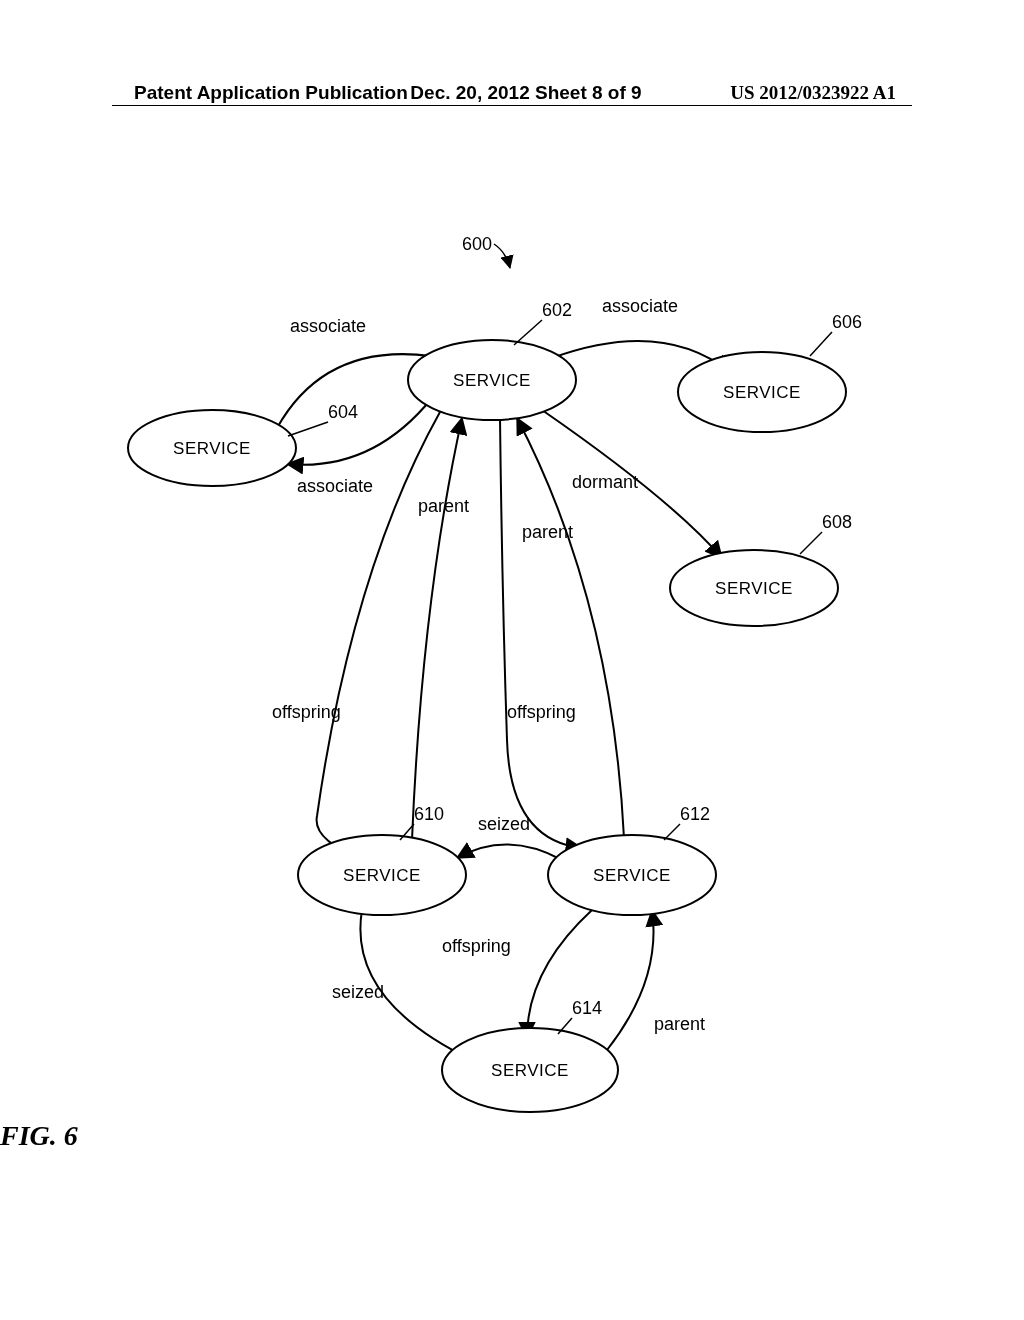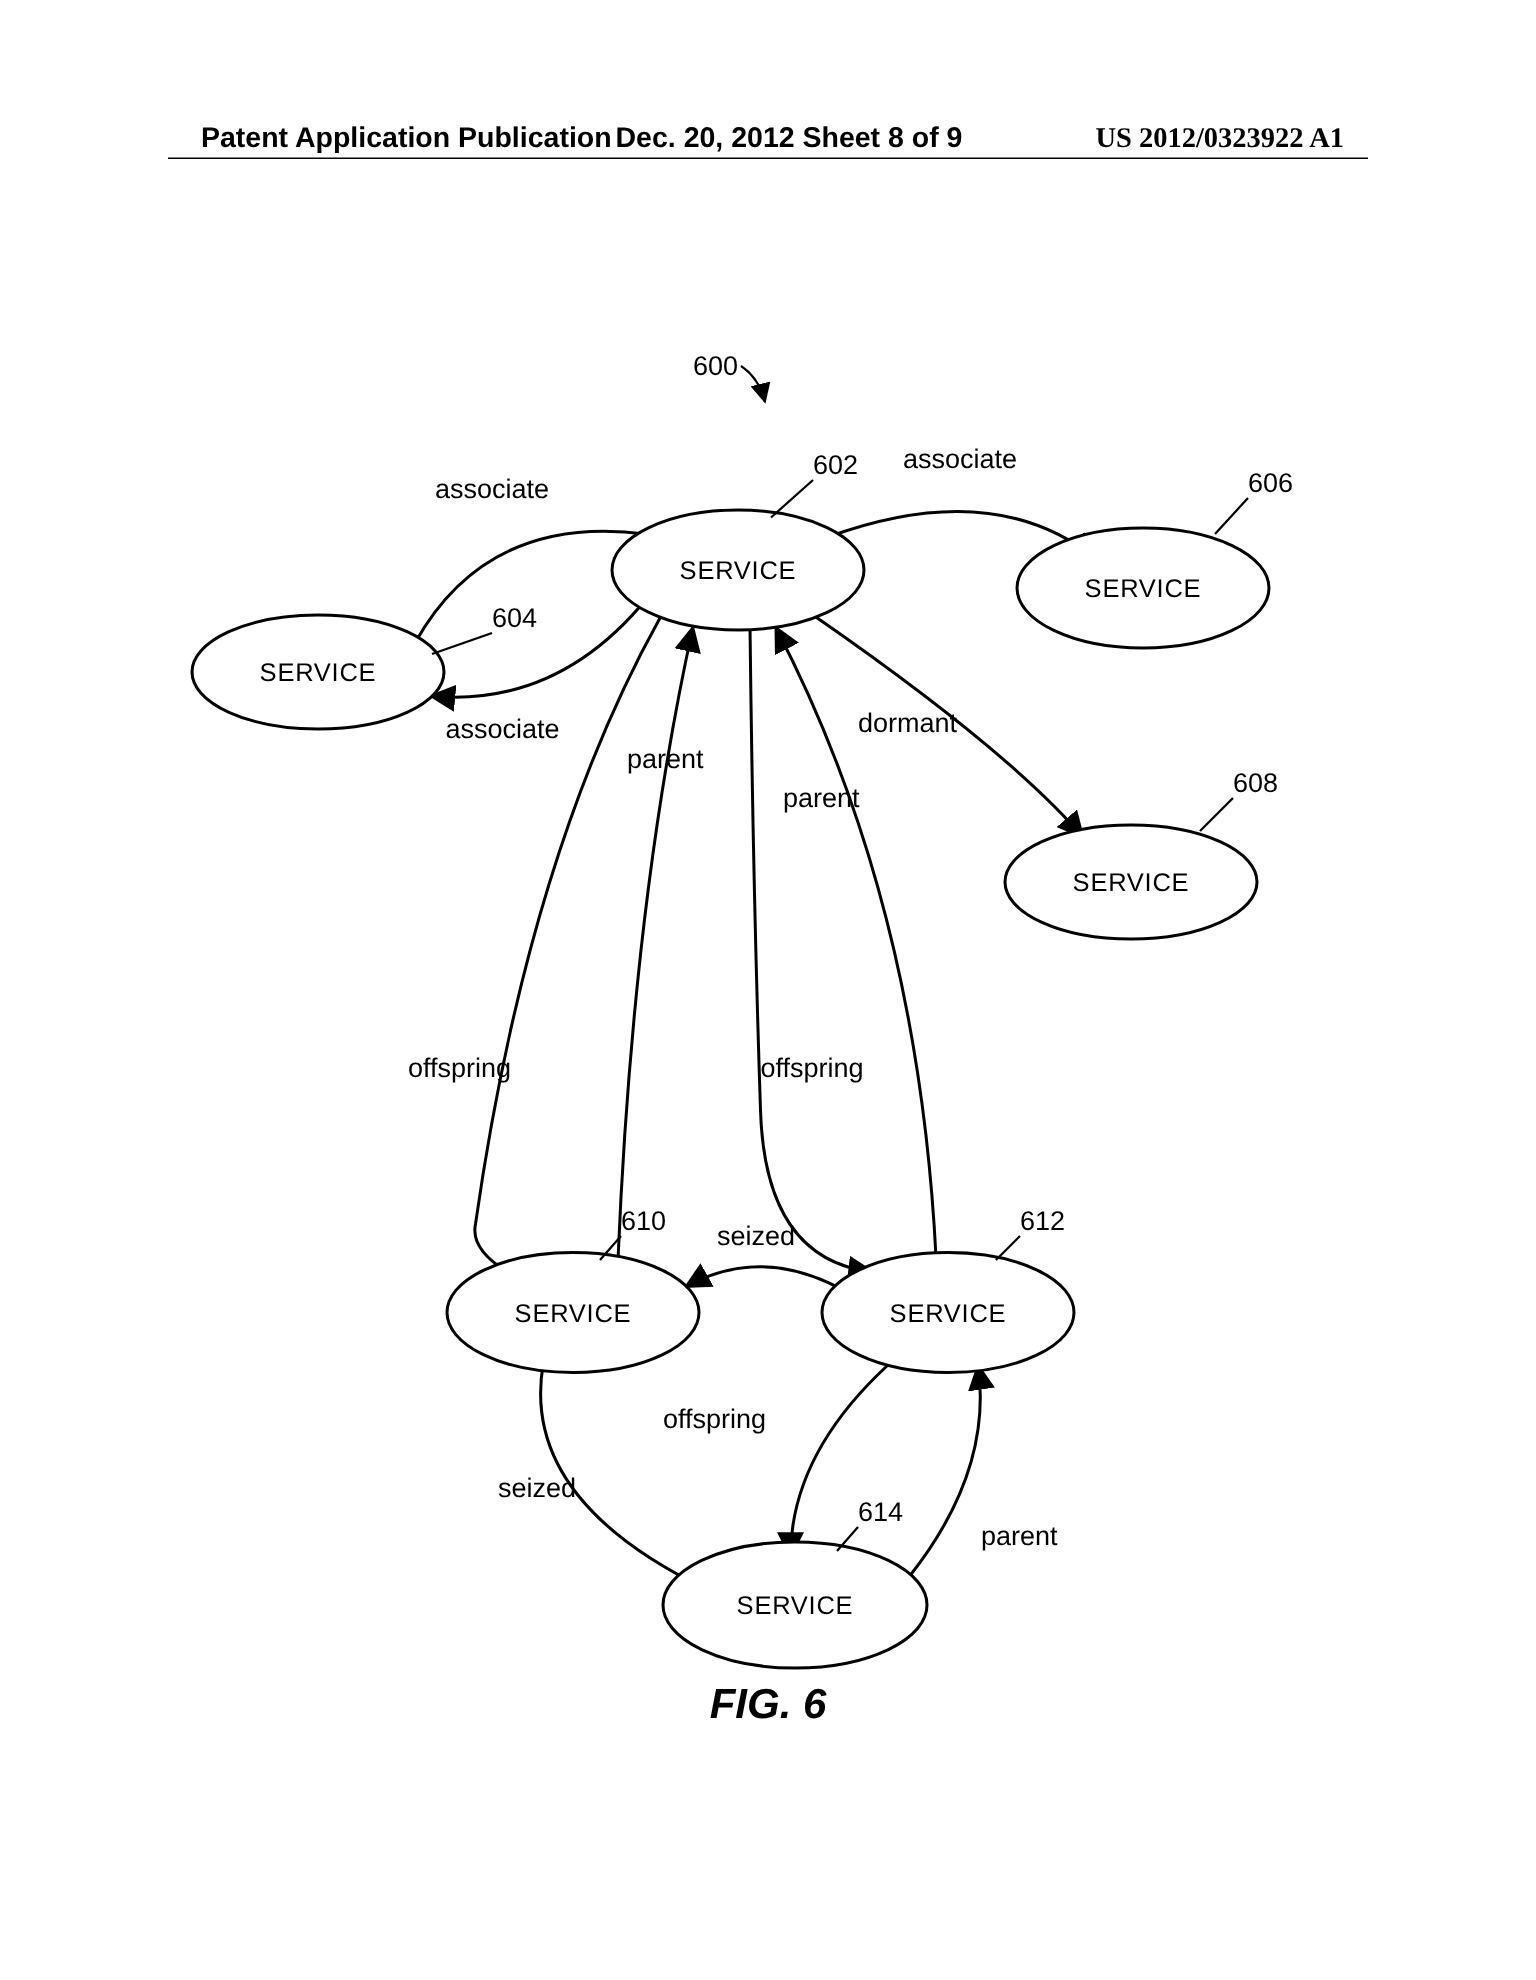--- a/index.html
+++ b/index.html
@@ -43,25 +43,25 @@
   .node-ellipse { fill: #fff; stroke: #000; stroke-width: 2; }
   .edge { fill: none; stroke: #000; stroke-width: 2; }
   .edgelabel { font-size: 18px; font-family: Arial; }
   .reflabel  { font-size: 18px; font-family: Arial; }
   .leader    { stroke: #000; stroke-width: 1.5; fill:none; }
   .caption {
     position: absolute;
     top: 1120px;
     left: 0;
     width: 100%;
-    text-align: center;
+    text-align: left;
     font-size: 28px;
     font-style: italic;
     font-weight: bold;
-    font-family: Liberation Sans, sans-serif;
+    font-family: Liberation Serif, serif;
   }
 </style>
 </head>
 <body>
 
 <div class="header">
   <span class="left">Patent Application Publication</span>
   <span class="mid">Dec. 20, 2012  Sheet 8 of 9</span>
   <span class="right">US 2012/0323922 A1</span>
 </div>

